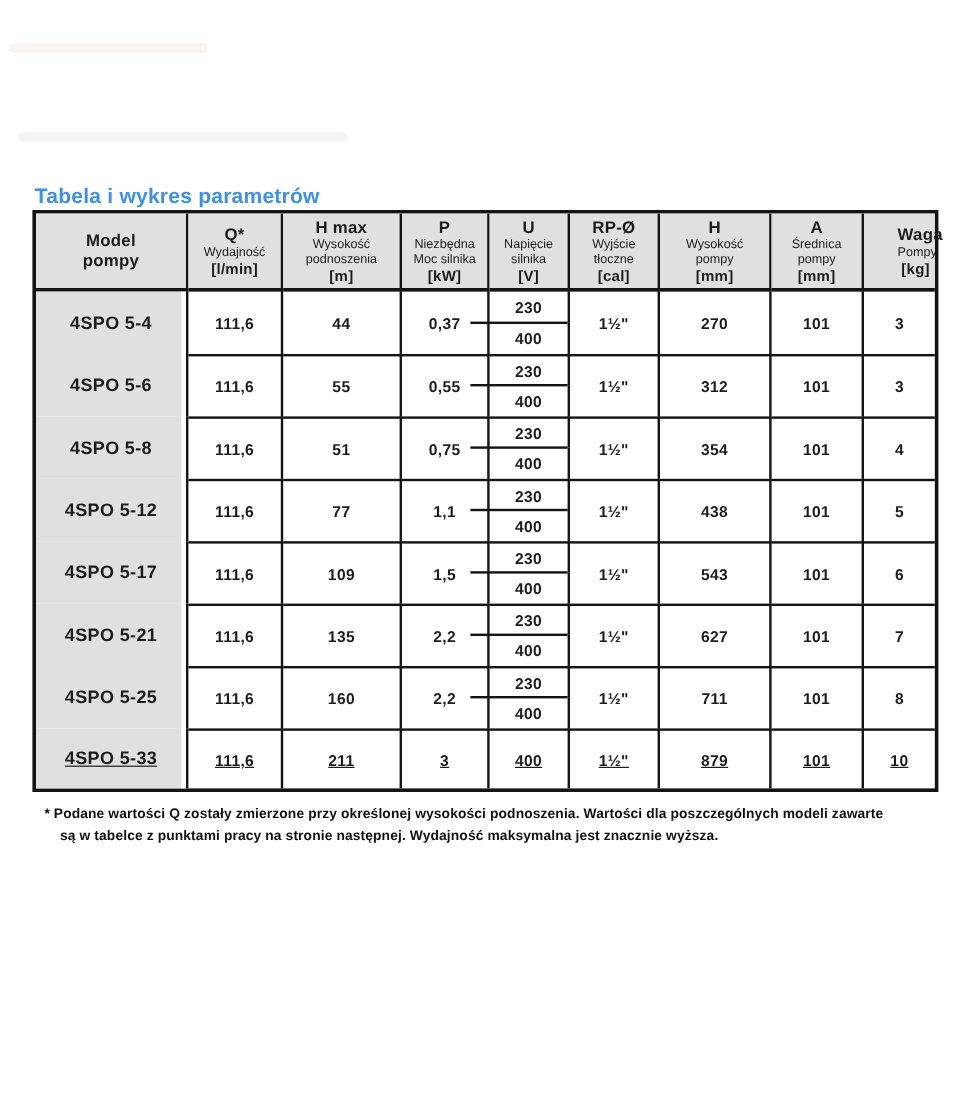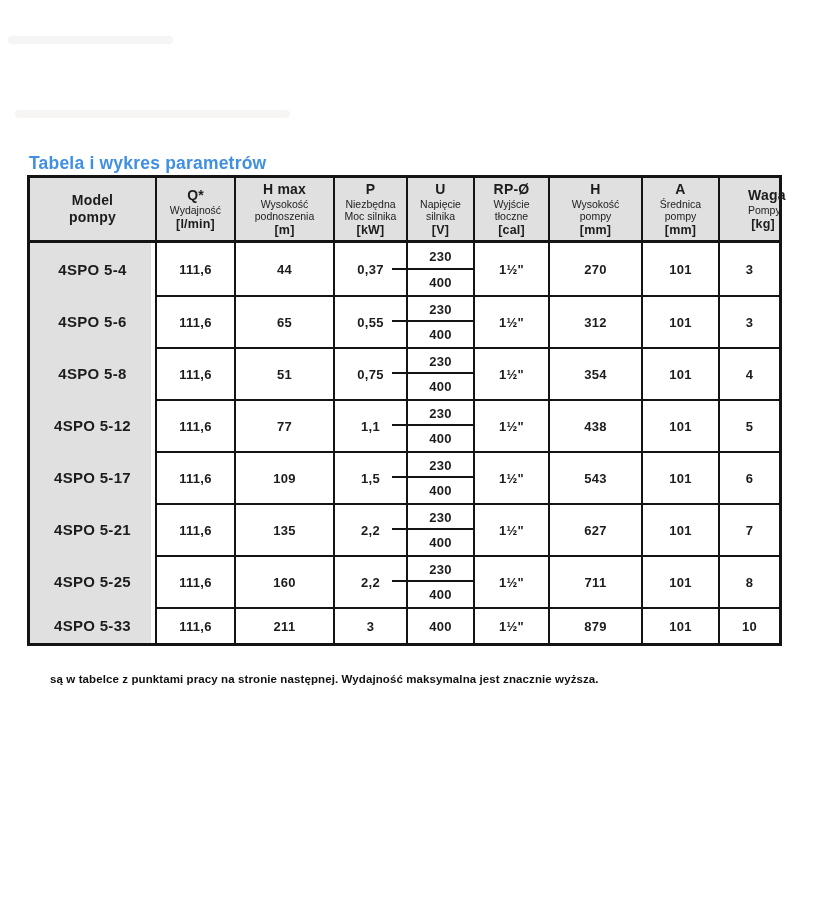--- a/index.html
+++ b/index.html
@@ -54,21 +54,21 @@
     padding:0;
   }
   td.no-r{border-right:none;}
   td.gt{border-top:2px solid var(--line);}
   td.model{
     background:linear-gradient(to right, var(--gray) 0, var(--gray) calc(100% - 4px), #ffffff calc(100% - 4px));
     border-top:none;
     font-size:15px;font-weight:700;letter-spacing:.3px;margin-top:35px;
   }
   tr.sub{height:26px;}
-  tr.single{height:36px;}
+  tr.single{height:50px;text-decoration:underline;}
   .volt-split{
     position:absolute;left:-16px;right:0;bottom:-1px;height:2px;
     background:var(--line);
   }
   .footnote{
     position:absolute;left:37px;top:671px;width:745px;
     font-size:11.5px;font-weight:700;line-height:1.55;letter-spacing:.1px;
     color:#111;
   }
   .footnote .l2{padding-left:13px;}
@@ -158,21 +158,21 @@
         <td class="val" rowspan="2">270</td>
         <td class="val" rowspan="2">101</td>
         <td class="val no-r" rowspan="2">3</td>
       </tr>
       <tr class="sub">
         <td class="volt">400</td>
       </tr>
       <tr class="sub">
         <td class="model" rowspan="2">4SPO 5-6</td>
         <td class="val gt" rowspan="2">111,6</td>
-        <td class="val gt" rowspan="2">65</td>
+        <td class="val gt" rowspan="2">55</td>
         <td class="val gt" rowspan="2">0,55</td>
         <td class="volt gt">230<div class="volt-split"></div></td>
         <td class="val gt" rowspan="2">1½"</td>
         <td class="val gt" rowspan="2">312</td>
         <td class="val gt" rowspan="2">101</td>
         <td class="val no-r gt" rowspan="2">3</td>
       </tr>
       <tr class="sub">
         <td class="volt">400</td>
       </tr>
@@ -254,14 +254,15 @@
         <td class="volt gt">400</td>
         <td class="val gt">1½"</td>
         <td class="val gt">879</td>
         <td class="val gt">101</td>
         <td class="val no-r gt">10</td>
       </tr>
     </tbody>
 </table>
 
 <div class="footnote">
+  <div class="l1">* Podane wartości Q zostały zmierzone przy określonej wysokości podnoszenia. Wartości dla poszczególnych modeli zawarte</div>
   <div class="l2">są w tabelce z punktami pracy na stronie następnej. Wydajność maksymalna jest znacznie wyższa.</div>
 </div>
 
 </body></html>

